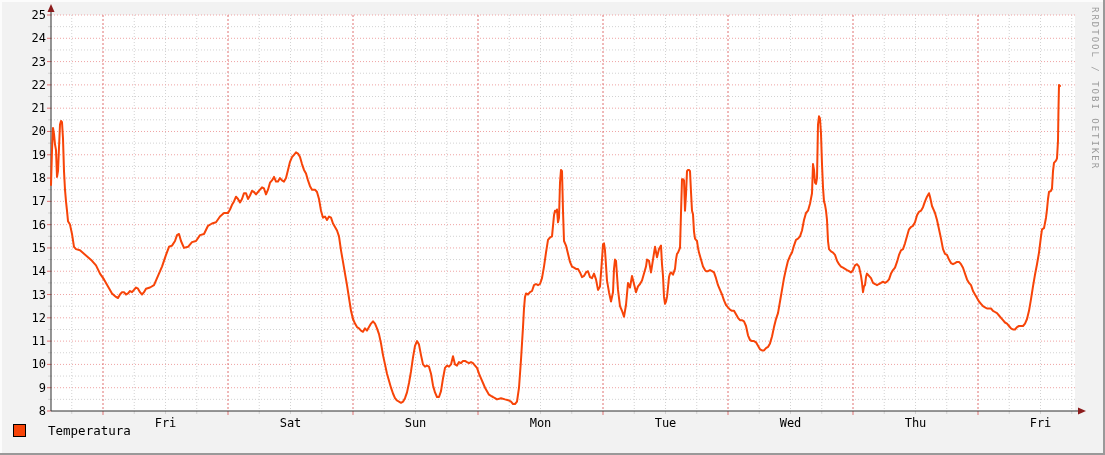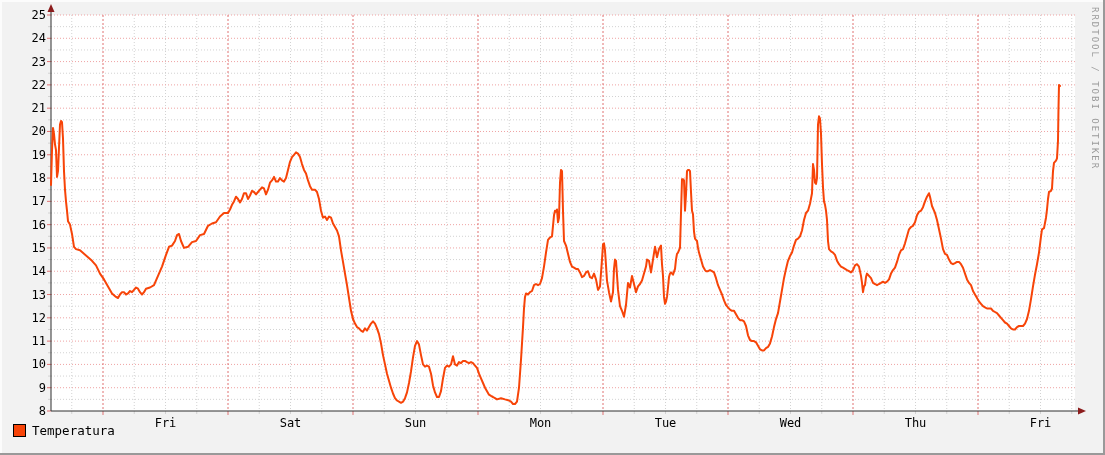--- a/index.html
+++ b/index.html
@@ -7,21 +7,21 @@
     position:relative;
     width:1105px;height:455px;
     background:#f2f2f2;
     box-shadow: inset -2px -2px 0 0 #999999, inset 2px 2px 0 0 #fcfcfc;
     font-family:"DejaVu Sans Mono","Liberation Mono",monospace;
     overflow:hidden;
   }
   svg.chart{position:absolute;left:0;top:0;}
   .legend{
     position:absolute;left:13px;top:424px;
-    display:flex;align-items:flex-start;gap:6px;
+    display:flex;align-items:flex-start;gap:22px;
   }
   .legend .swatch{
     width:11px;height:11px;background:#f74408;border:1px solid #000;
     display:inline-block;
   }
   .legend .legend-text{
     font-size:12.5px;color:#000;line-height:14px;
   }
   .watermark{
     position:absolute;top:7px;right:5px;

